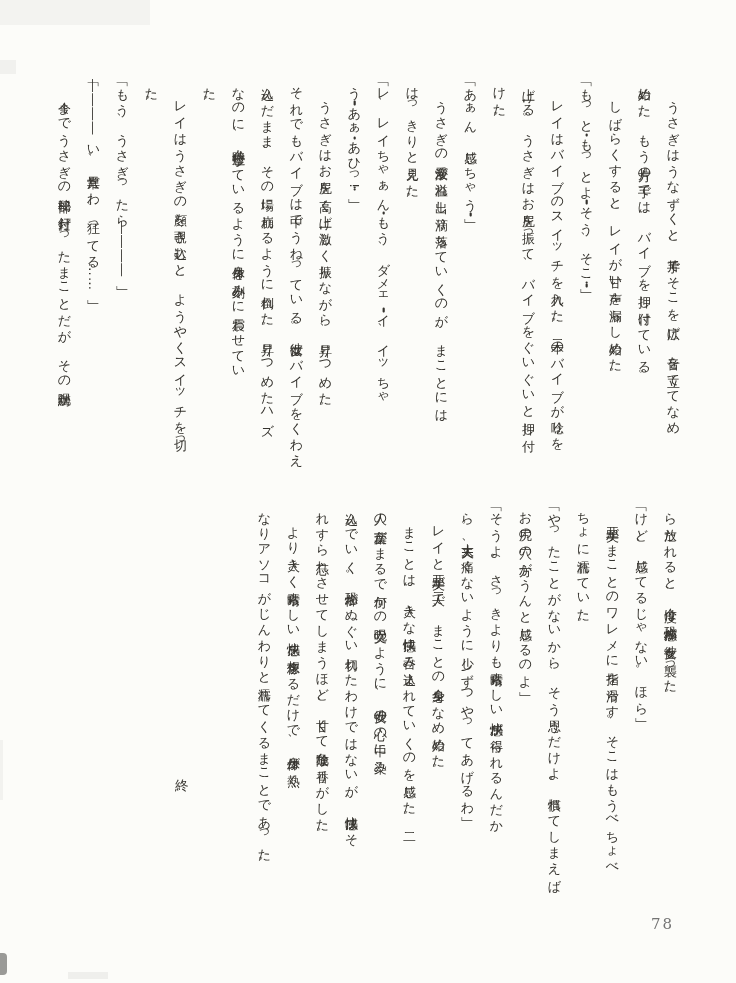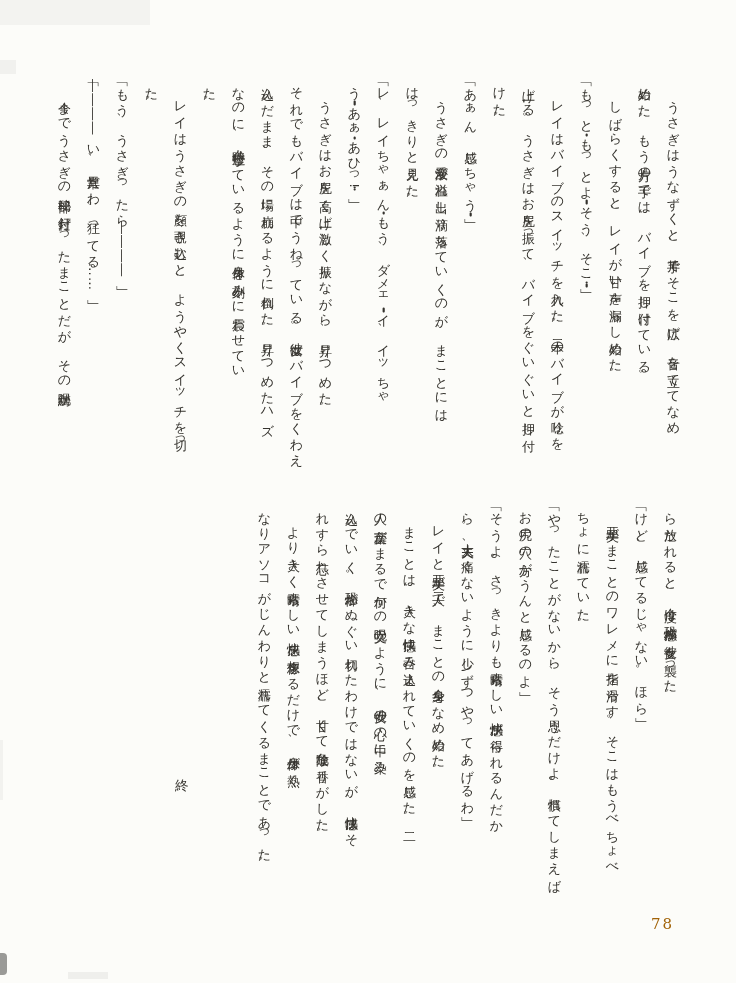--- a/index.html
+++ b/index.html
@@ -52,21 +52,21 @@
     font-size: 13.5px;
     color: #35332e;
   }
   .page-number {
     position: absolute;
     top: 915px;
     left: 651px;
     font-family: "DejaVu Serif", serif;
     font-size: 15px;
     letter-spacing: 2px;
-    color: #a16207;
+    color: #737373;
   }
   
   .artifact { position: absolute; pointer-events: none; }
   .smudge-top-left   { top: 0;     left: 0;    width: 150px; height: 25px; background: #f3f3f0; }
   .smudge-top-left2  { top: 60px;  left: 0;    width: 16px;  height: 14px; background: #f1f1ee; }
   .mark-bottom-left  { top: 953px; left: 0;    width: 7px;   height: 22px; background: #9a9a97; border-radius: 0 4px 4px 0; }
   .speck-bottom      { top: 972px; left: 68px; width: 40px;  height: 7px;  background: #efefec; }
   .edge-line-left    { top: 740px; left: 0;    width: 3px;   height: 60px; background: #f2f2ef; }
 </style>
 </head>

